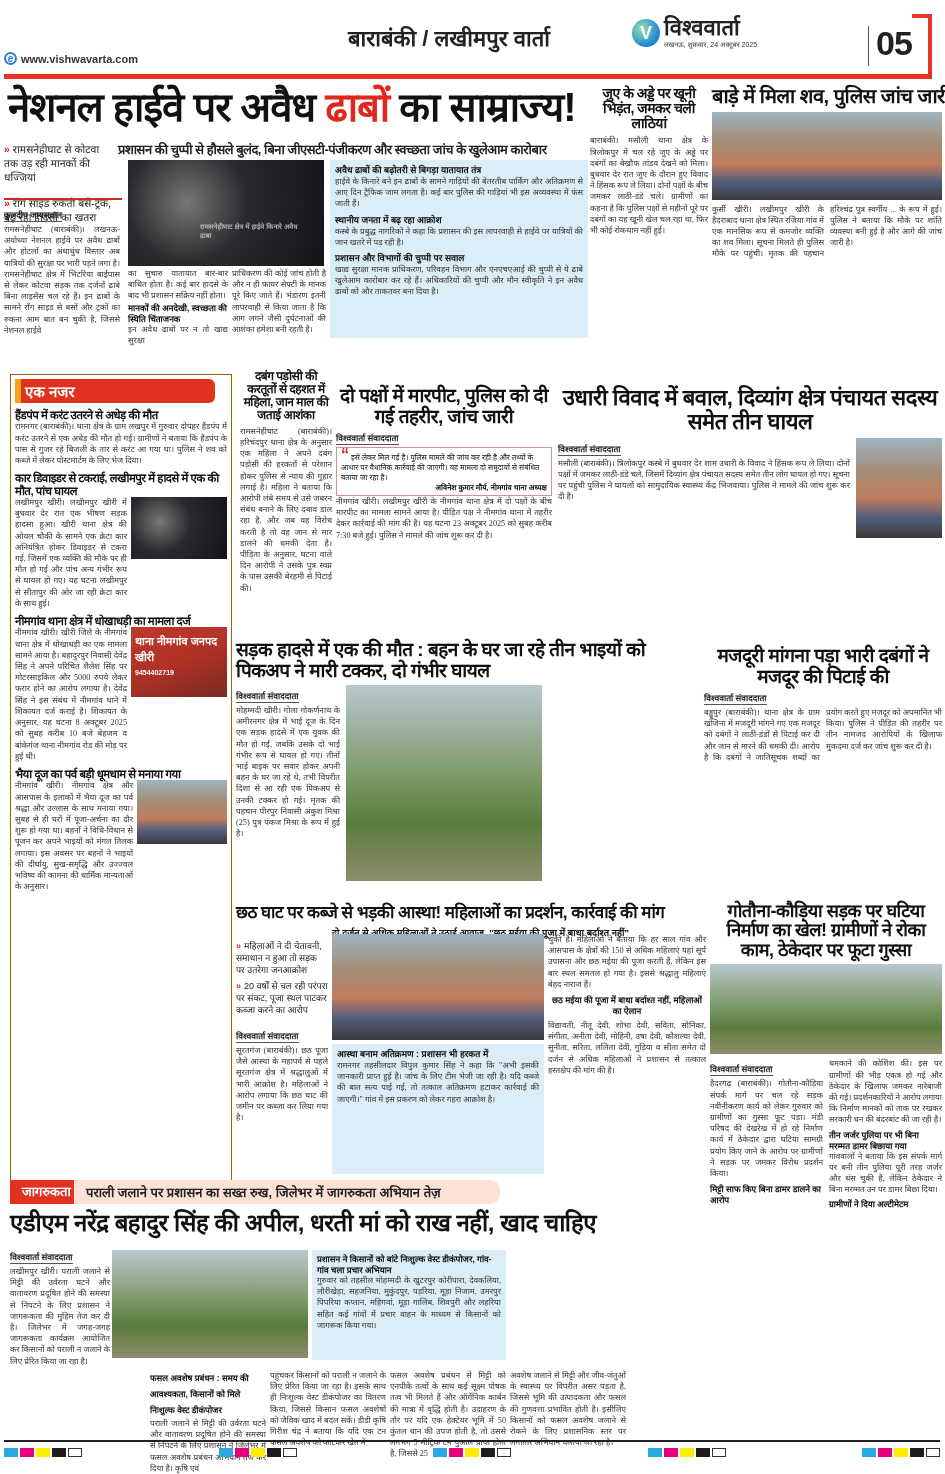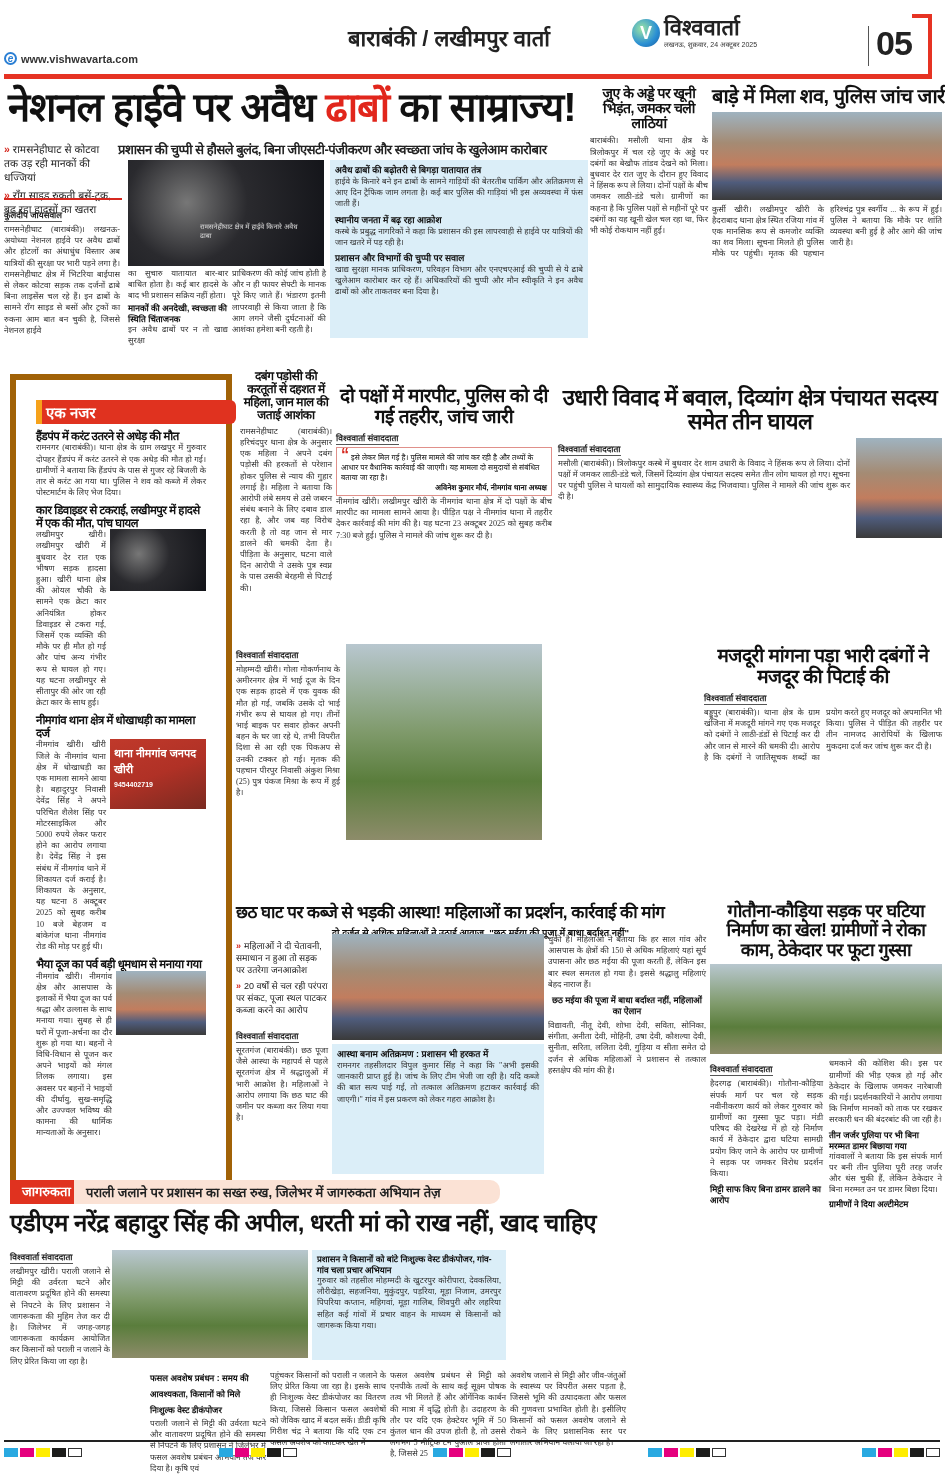--- a/index.html
+++ b/index.html
@@ -40,21 +40,21 @@
   <div class="abs" style="left:928px;top:14px;width:4px;height:62px;background:#e63323"></div>
   <div class="abs" style="left:912px;top:14px;width:20px;height:4px;background:#e63323"></div>
 </div>
 <div class="abs" style="left:4px;top:74px;width:928px;height:5px;background:#e63323"></div>
 
 <div class="abs hl" style="left:8px;top:86px;width:580px;font-size:40px;white-space:nowrap;letter-spacing:-1px">
   <span>नेशनल हाईवे पर अवैध </span><span style="color:#e1261c">ढाबों</span><span> का साम्राज्य!</span>
 </div>
 <div class="abs" style="left:118px;top:140px;width:472px;font-size:13px;font-weight:bold;color:#222;white-space:nowrap;letter-spacing:-0.5px">प्रशासन की चुप्पी से हौसले बुलंद, बिना जीएसटी-पंजीकरण और स्वच्छता जांच के खुलेआम कारोबार</div>
 <div class="abs" style="left:4px;top:142px;width:110px">
-  <div class="bl" style="margin-bottom:4px"><span class="bullet">»</span><span>रामसनेहीघाट से कोटवा तक उड़ रही मानकों की धज्जियां</span></div>
+  <div class="bl" style="margin-bottom:12px"><span class="bullet">»</span><span>रामसनेहीघाट से कोटवा तक उड़ रही मानकों की धज्जियां</span></div>
   <div class="bl"><span class="bullet">»</span><span>रॉंग साइड रुकती बसें-ट्रक, बढ़ रहा हादसों का खतरा</span></div>
 </div>
 <div class="abs" style="left:4px;top:198px;width:118px;height:2px;background:#d6281f"></div>
 <div class="abs" style="left:4px;top:204px;width:116px">
   <div class="by">कुलदीप जायसवाल</div>
   <div class="txt">रामसनेहीघाट (बाराबंकी)। लखनऊ-अयोध्या नेशनल हाईवे पर अवैध ढाबों और होटलों का अंधाधुंध विस्तार अब यात्रियों की सुरक्षा पर भारी पड़ने लगा है। रामसनेहीघाट क्षेत्र में भिटरिया बाईपास से लेकर कोटवा सड़क तक दर्जनों ढाबे बिना लाइसेंस चल रहे हैं। इन ढाबों के सामने रॉंग साइड से बसों और ट्रकों का रुकना आम बात बन चुकी है, जिससे नेशनल हाईवे</div>
 </div>
 <div class="abs photo night" style="left:128px;top:160px;width:196px;height:106px">
   <div style="position:absolute;left:72px;top:62px;width:110px;font-size:7px;color:#ddd;line-height:9px">रामसनेहीघाट क्षेत्र में हाईवे किनारे अवैध ढाबा</div>
 </div>
@@ -79,21 +79,21 @@
   <div class="hl" style="font-size:14px;text-align:center">जुए के अड्डे पर खूनी भिड़ंत, जमकर चली लाठियां</div>
   <div class="txt" style="margin-top:4px">बाराबंकी। मसौली थाना क्षेत्र के त्रिलोकपुर में चल रहे जुए के अड्डे पर दबंगों का बेखौफ तांडव देखने को मिला। बुधवार देर रात जुए के दौरान हुए विवाद ने हिंसक रूप ले लिया। दोनों पक्षों के बीच जमकर लाठी-डंडे चले। ग्रामीणों का कहना है कि पुलिस पक्षों से महीनों पूरे पर दबंगों का यह खूनी खेल चल रहा था, फिर भी कोई रोकथाम नहीं हुई।</div>
 </div>
 
 <div class="abs" style="left:712px;top:86px;width:230px">
   <div class="hl" style="font-size:20px;white-space:nowrap">बाड़े में मिला शव, पुलिस जांच जारी</div>
   <div class="photo crowd" style="width:230px;height:88px;margin-top:4px"></div>
   <div class="txt" style="margin-top:4px;column-count:2;column-gap:6px">कुर्सी खीरी। लखीमपुर खीरी के हैदराबाद थाना क्षेत्र स्थित रजिया गांव में एक मानसिक रूप से कमजोर व्यक्ति का शव मिला। सूचना मिलते ही पुलिस मौके पर पहुंची। मृतक की पहचान हरिश्चंद्र पुत्र स्वर्गीय ... के रूप में हुई। पुलिस ने बताया कि मौके पर शांति व्यवस्था बनी हुई है और आगे की जांच जारी है।</div>
 </div>
 
-<div class="abs" style="left:10px;top:374px;width:222px;height:818px;border:6px solid #a16207;padding:20px">
+<div class="abs" style="left:10px;top:374px;width:222px;height:818px;border:1px solid #a16207;padding:4px">
   <div style="background:linear-gradient(90deg,#f6a21b 0,#f6a21b 6px,#e0321f 6px);color:#fff;font-weight:bold;font-size:15px;padding:2px 10px;border-radius:0 6px 6px 0;width:200px">एक नजर</div>
   <div class="hl" style="font-size:11.5px;margin-top:6px">हैंडपंप में करंट उतरने से अधेड़ की मौत</div>
   <div class="txt">रामनगर (बाराबंकी)। थाना क्षेत्र के ग्राम लखपुर में गुरुवार दोपहर हैंडपंप में करंट उतरने से एक अधेड़ की मौत हो गई। ग्रामीणों ने बताया कि हैंडपंप के पास से गुजर रहे बिजली के तार से करंट आ गया था। पुलिस ने शव को कब्जे में लेकर पोस्टमार्टम के लिए भेज दिया।</div>
   <div class="hl" style="font-size:11.5px;margin-top:6px">कार डिवाइडर से टकराई, लखीमपुर में हादसे में एक की मौत, पांच घायल</div>
   <div style="display:flex;gap:4px">
     <div class="txt" style="flex:1">लखीमपुर खीरी। लखीमपुर खीरी में बुधवार देर रात एक भीषण सड़क हादसा हुआ। खीरी थाना क्षेत्र की ओयल चौकी के सामने एक क्रेटा कार अनियंत्रित होकर डिवाइडर से टकरा गई, जिसमें एक व्यक्ति की मौके पर ही मौत हो गई और पांच अन्य गंभीर रूप से घायल हो गए। यह घटना लखीमपुर से सीतापुर की ओर जा रही क्रेटा कार के साथ हुई।</div>
     <div class="photo night" style="width:96px;height:62px;flex:none"></div>
   </div>
   <div class="hl" style="font-size:11.5px;margin-top:6px">नीमगांव थाना क्षेत्र में धोखाधड़ी का मामला दर्ज</div>
   <div style="display:flex;gap:4px">
@@ -131,20 +131,21 @@
   <div style="display:flex;gap:6px;margin-top:4px">
     <div style="flex:1">
       <div class="by">विश्ववार्ता संवाददाता</div>
       <div class="txt">मसौली (बाराबंकी)। त्रिलोकपुर कस्बे में बुधवार देर शाम उधारी के विवाद ने हिंसक रूप ले लिया। दोनों पक्षों में जमकर लाठी-डंडे चले, जिसमें दिव्यांग क्षेत्र पंचायत सदस्य समेत तीन लोग घायल हो गए। सूचना पर पहुंची पुलिस ने घायलों को सामुदायिक स्वास्थ्य केंद्र भिजवाया। पुलिस ने मामले की जांच शुरू कर दी है।</div>
     </div>
     <div class="photo crowd" style="width:86px;height:100px;flex:none"></div>
   </div>
 </div>
 
 <div class="abs" style="left:236px;top:640px;width:464px">
+  <div class="hl" style="font-size:19px">सड़क हादसे में एक की मौत : बहन के घर जा रहे तीन भाइयों को पिकअप ने मारी टक्कर, दो गंभीर घायल</div>
   <div style="display:flex;gap:6px;margin-top:4px">
     <div style="width:104px">
       <div class="by">विश्ववार्ता संवाददाता</div>
       <div class="txt">मोहम्मदी खीरी। गोला गोकर्णनाथ के अमीरनगर क्षेत्र में भाई दूज के दिन एक सड़क हादसे में एक युवक की मौत हो गई, जबकि उसके दो भाई गंभीर रूप से घायल हो गए। तीनों भाई बाइक पर सवार होकर अपनी बहन के घर जा रहे थे, तभी विपरीत दिशा से आ रही एक पिकअप से उनकी टक्कर हो गई। मृतक की पहचान पीरपुर निवासी अंकुश मिश्रा (25) पुत्र पंकज मिश्रा के रूप में हुई है।</div>
     </div>
     <div class="photo green" style="width:196px;height:196px"></div>
   </div>
 </div>
 
 <div class="abs" style="left:704px;top:646px;width:238px">

